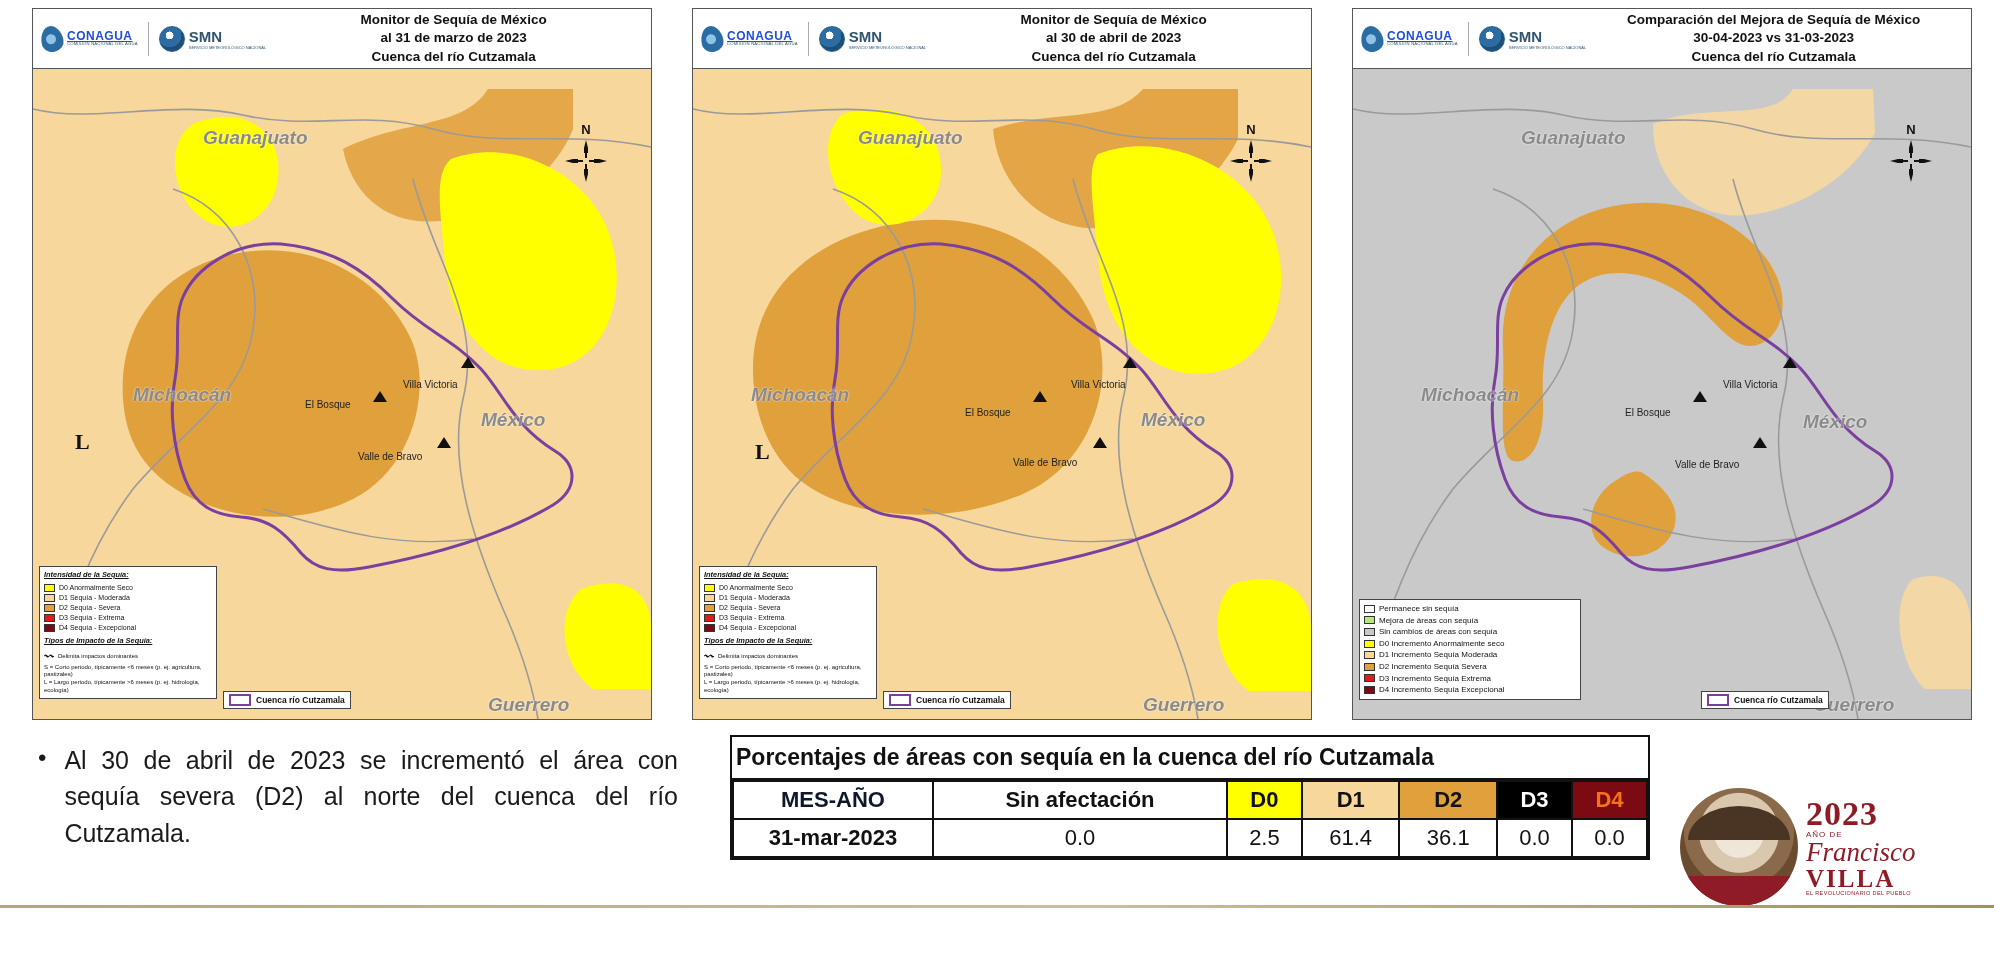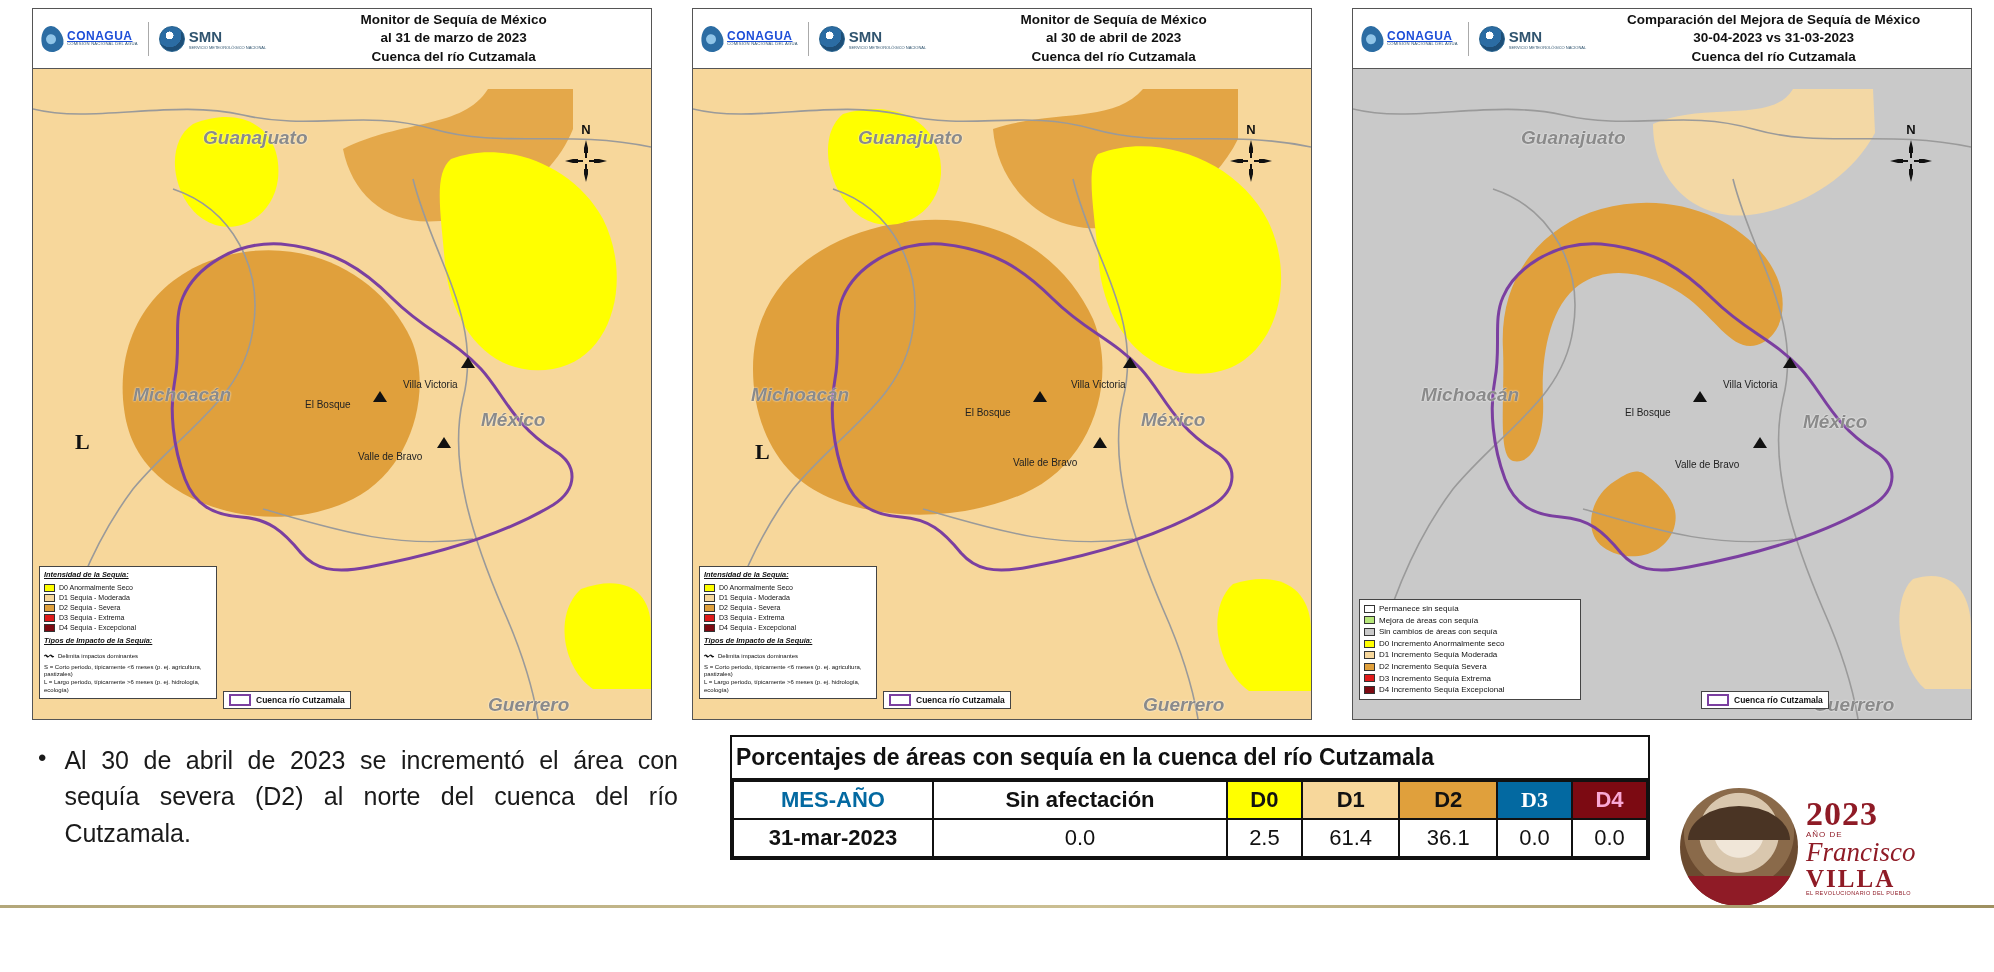--- a/index.html
+++ b/index.html
@@ -575,27 +575,27 @@
   <div class="bullet-block">
     <div class="bullet-dot">•</div>
     <div class="bullet-text">Al 30 de abril de 2023 se incrementó el área con sequía severa (D2) al norte del cuenca del río Cutzamala.</div>
   </div>
 
   <div class="table-wrap">
     <div class="tbl-title">Porcentajes de áreas con sequía en la cuenca del río Cutzamala</div>
     <table>
       <thead>
         <tr>
-          <th style="background:#ffffff;color:#0369a1;width:200px;">MES-AÑO</th>
+          <th style="background:#ffffff;color:#0f172a;width:200px;">MES-AÑO</th>
           <th style="background:#ffffff;color:#111;">Sin afectación</th>
           <th style="background:#ffff00;color:#111;">D0</th>
           <th style="background:#f7d79b;color:#111;">D1</th>
           <th style="background:#e0a03c;color:#111;">D2</th>
-          <th style="background:#0369a1;color:#ffffff;font-family:Liberation Serif, serif;">D3</th>
-          <th style="background:#7c0a12;color:#f9a8d4;">D4</th>
+          <th style="background:#000000;color:#ffffff;">D3</th>
+          <th style="background:#7c0a12;color:#f97316;">D4</th>
         </tr>
       </thead>
       <tbody>
         <tr>
           <td class="monthcell">31-mar-2023</td>
           <td>0.0</td>
           <td>2.5</td>
           <td>61.4</td>
           <td>36.1</td>
           <td>0.0</td>

